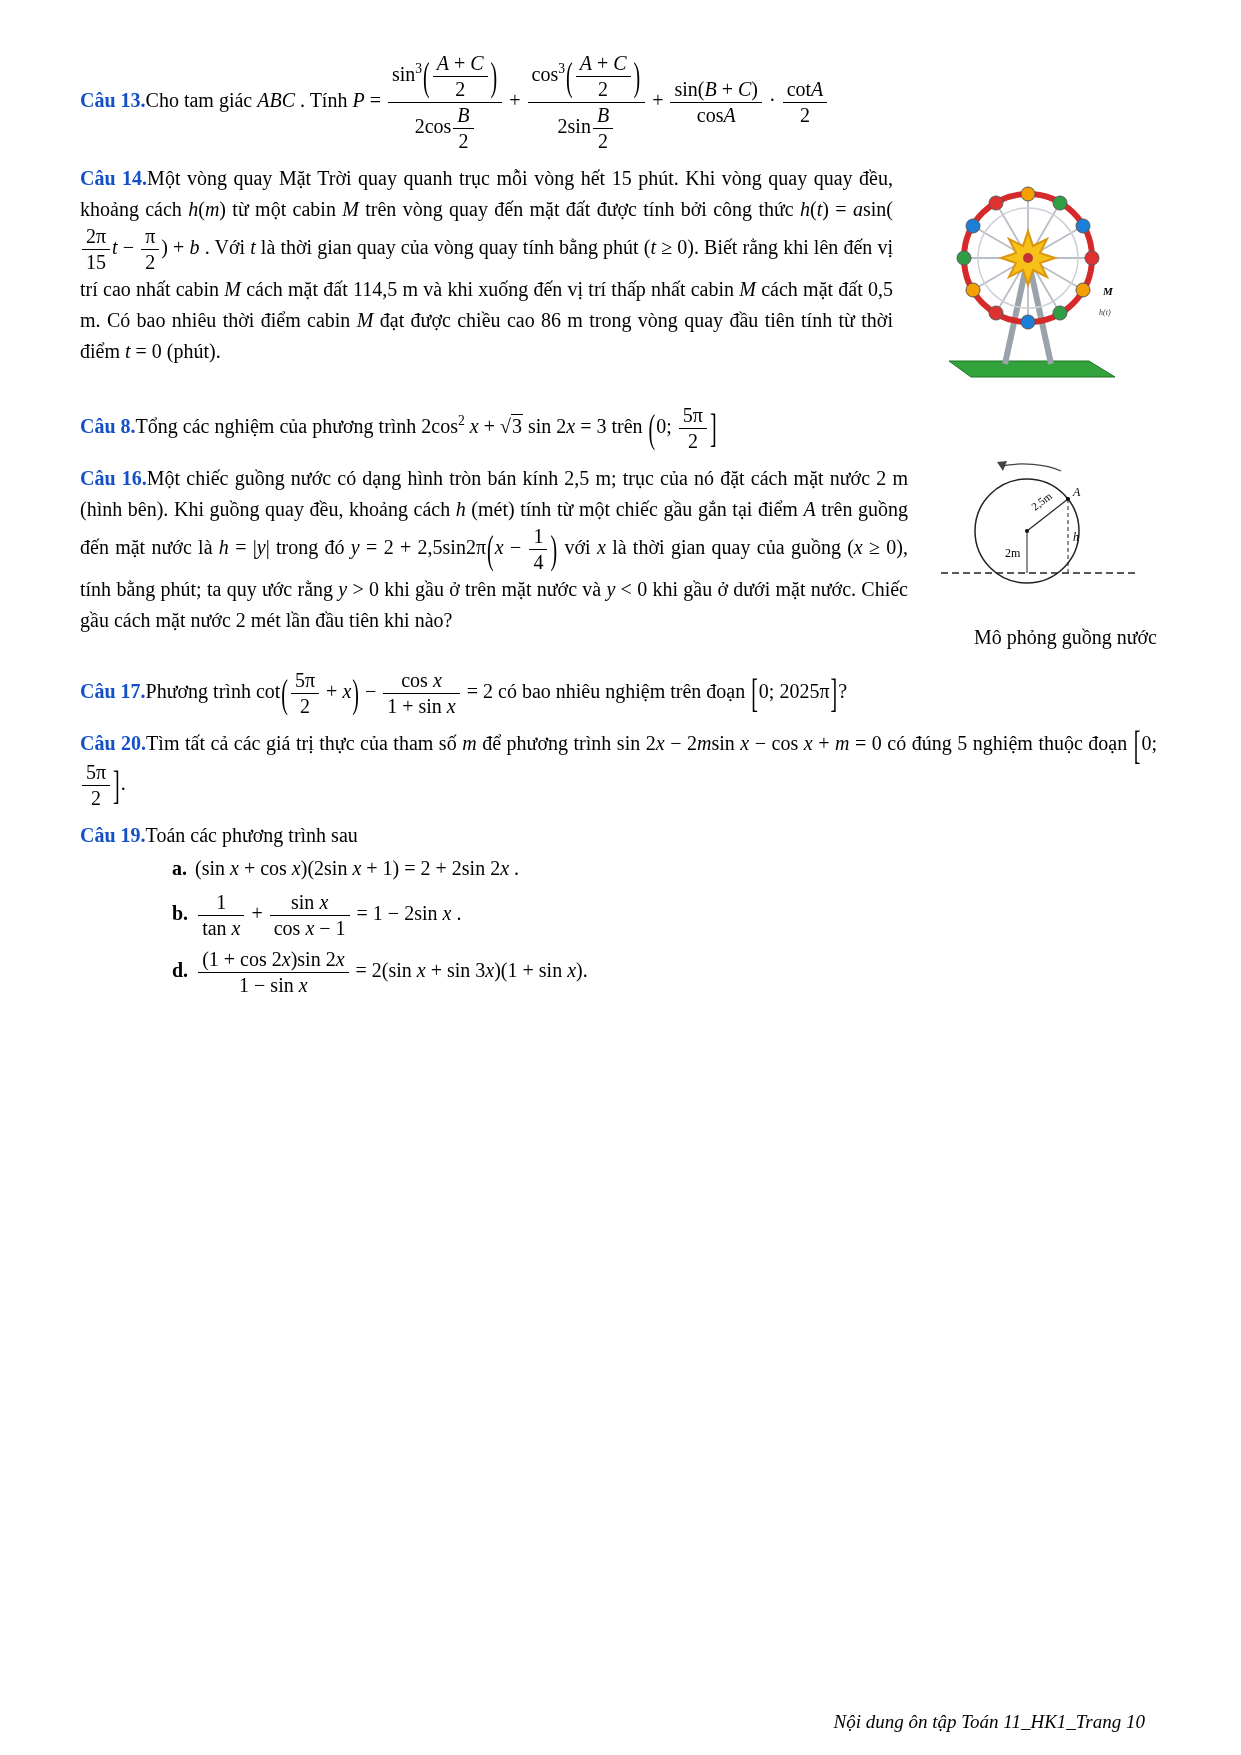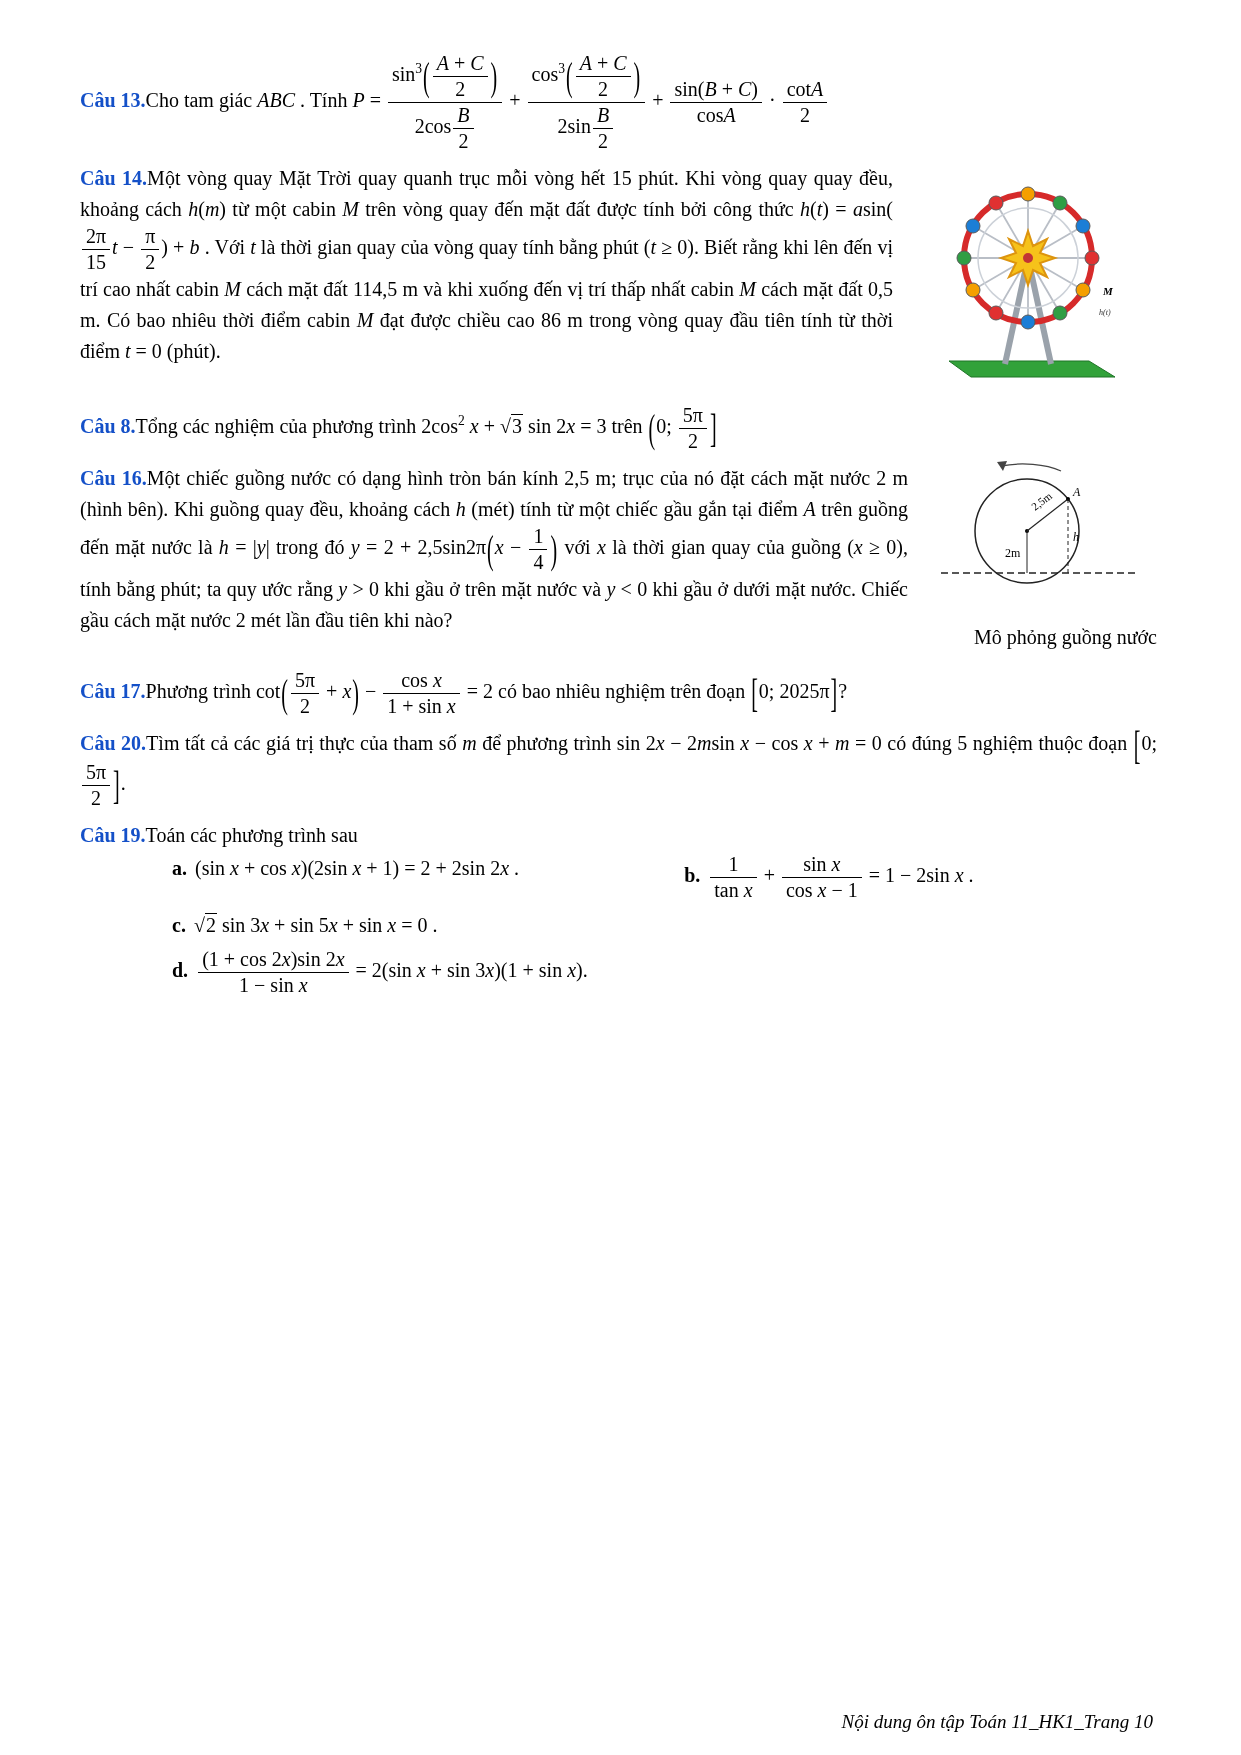--- a/index.html
+++ b/index.html
@@ -28,26 +28,26 @@
   .sq{ white-space:nowrap; }
   .sq .ov{ border-top:1.4px solid #000; padding:0 1px; }
   sup{ font-size:0.68em; }
   
   .fig-right{ float:right; text-align:center; margin:0 0 6px 14px; }
   .fig14{ width:250px; }
   .fig16{ width:235px; margin-top:-4px; }
   .fig-caption{ font-size:20px; margin-top:2px; text-align:right; }
   
   .parts{ margin-left:92px; margin-top:2px; }
-  .parts-row{ display:flex; }
+  .parts-row{ display:flex;flex-direction:column; }
   .parts-row .cell-a{ flex:0 0 52%; }
   .part{ margin-bottom:8px; line-height:1.5; }
   .pkey{ font-weight:bold; margin-right:8px; }
   .footer{
-    position:absolute; bottom:22px; right:88px;
+    position:absolute; bottom:22px; right:96px;
     font-style:italic; font-size:19px;
   }
   .clear{ clear:both; }
 </style>
 </head>
 <body>
 
 <div class="page">
 
   <div class="q">
@@ -153,23 +153,20 @@
     <div class="parts">
       <div class="parts-row">
         <div class="part cell-a">
           <span class="pkey">a.</span><span>(sin <i>x</i> + cos <i>x</i>)(2sin <i>x</i> + 1) = 2 + 2sin 2<i>x</i> .</span>
         </div>
         <div class="part">
           <span class="pkey">b.</span><span><span class="frac"><span class="n">1</span><span class="d">tan <i>x</i></span></span> + <span class="frac"><span class="n">sin <i>x</i></span><span class="d">cos <i>x</i> − 1</span></span> = 1 − 2sin <i>x</i> .</span>
         </div>
       </div>
       <div class="part">
-        <span class="pkey">c.</span><span><span class="sq">√<span class="ov">2</span></span> sin 3<i>x</i> + sin 5<i>x</i> + sin <i>x</i> = 0 .</span>
-      </div>
-      <div class="part">
         <span class="pkey">d.</span><span><span class="frac"><span class="n">(1 + cos 2<i>x</i>)sin 2<i>x</i></span><span class="d">1 − sin <i>x</i></span></span> = 2(sin <i>x</i> + sin 3<i>x</i>)(1 + sin <i>x</i>).</span>
       </div>
     </div>
   </div>
 
   <div class="footer">Nội dung ôn tập Toán 11_HK1_Trang 10</div>
 
 </div>
 
 </body></html>

